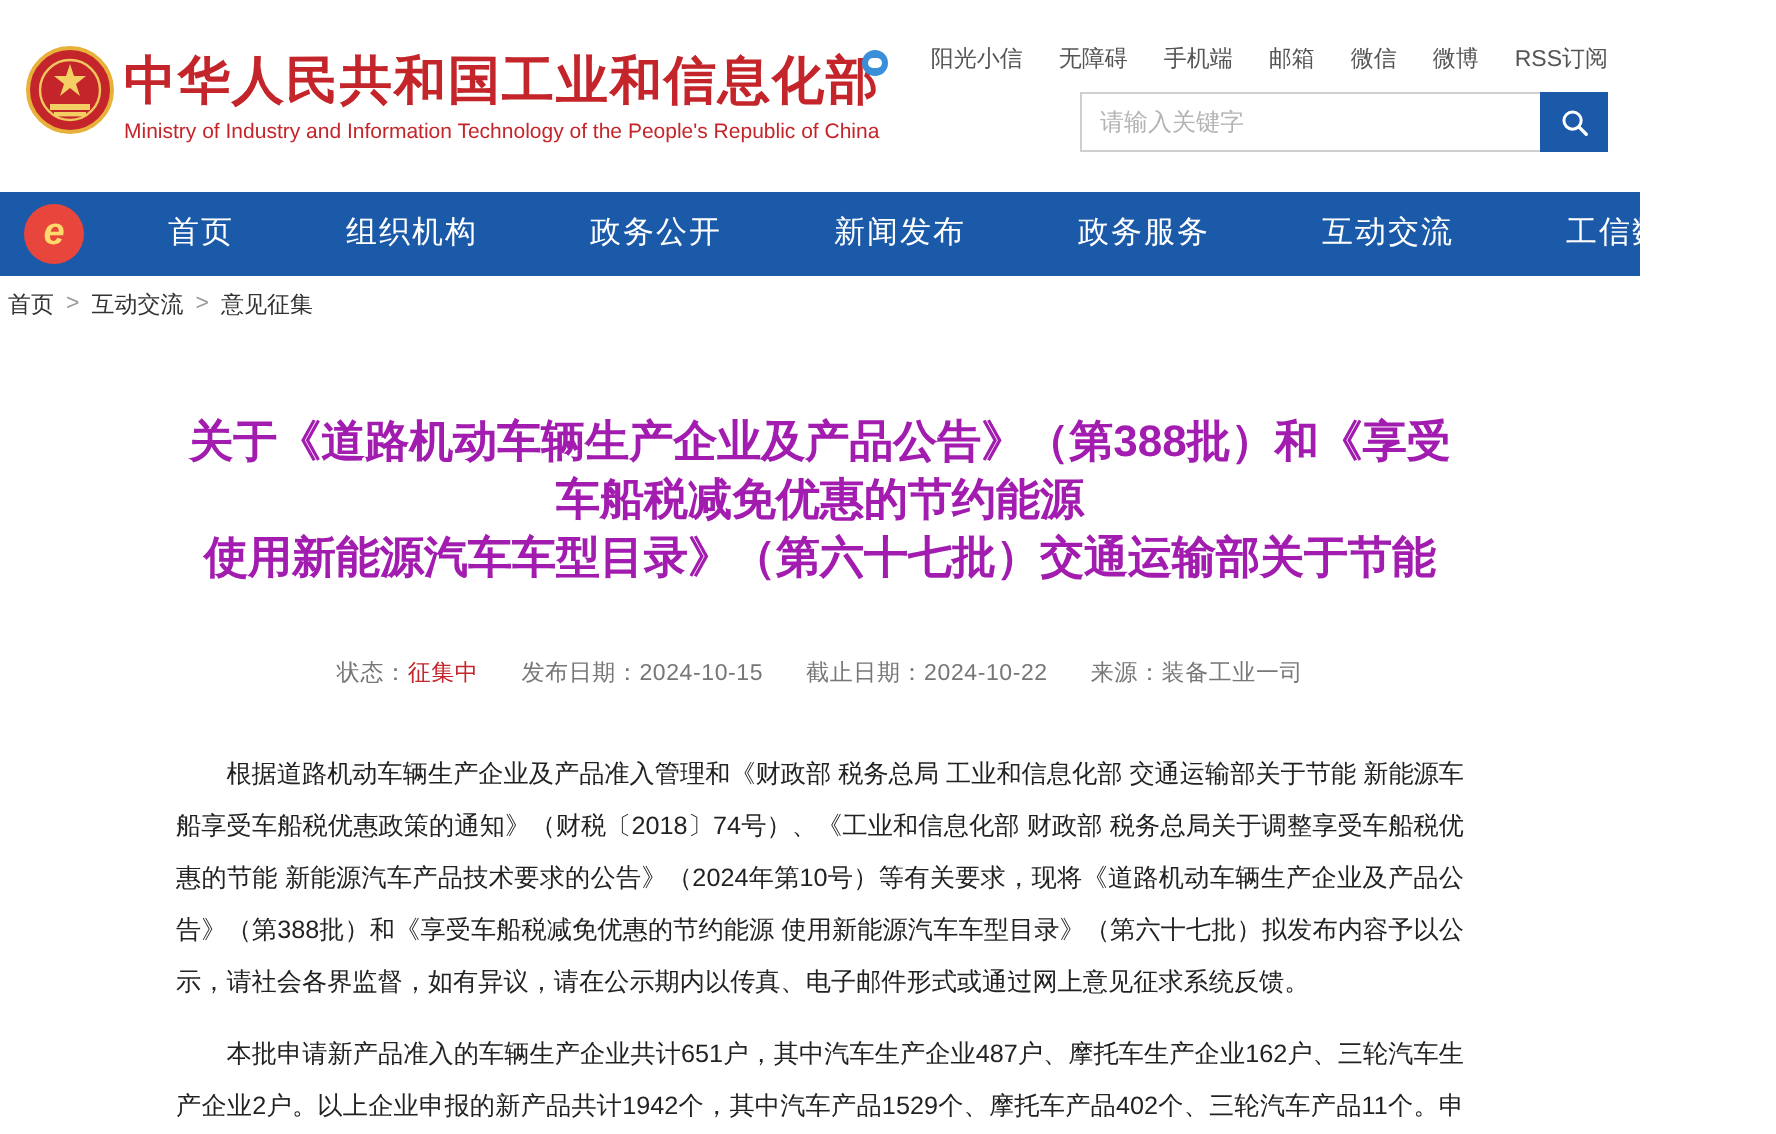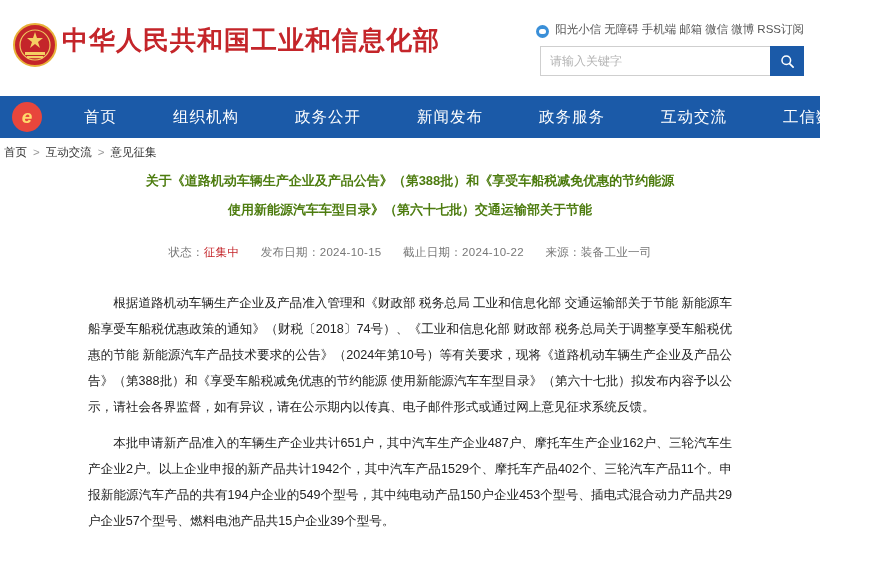--- a/index.html
+++ b/index.html
@@ -44,21 +44,21 @@
     margin-top: 2px;
     white-space: nowrap;
   }
 
   
   .top-links {
     position: absolute;
     right: 16px; top: 22px;
     display: flex;
     align-items: center;
-    gap: 3px;
+    gap: 18px;
     font-size: 11.5px;
     color: #555;
     white-space: nowrap;
   }
   .top-links .link { color: #555; text-decoration: none; }
   .wechat-dot {
     display: inline-block;
     width: 13px; height: 13px;
     border-radius: 50%;
     background: #3a8fd8;
@@ -155,28 +155,29 @@
   }
   .breadcrumb .crumb { color: #333; cursor: pointer; }
   .breadcrumb .sep { margin: 0 6px; color: #999; }
   .breadcrumb .crumb.current { cursor: default; }
 
   
   .article {
     padding: 0 88px;
   }
   .doc-title {
+    margin-top: 40px;
     text-align: center;
-    font-size: 13px;
+    font-size: 22px;
     font-weight: bold;
-    color: #4d7c0f;
+    color: #a21caf;
     line-height: 29px;
   }
   .meta {
-    margin-top: 21px;
+    margin-top: 36px;
     text-align: center;
     font-size: 11.5px;
     color: #777;
     letter-spacing: .3px;
   }
   .meta .seg { margin: 0 9px; }
   .meta .status-val { color: #c4252a; }
 
   .body-text {
     margin-top: 30px;
@@ -202,20 +203,21 @@
         <circle cx="23" cy="23" r="21" fill="#c4252a" stroke="#e8b13a" stroke-width="2"></circle>
         <circle cx="23" cy="23" r="15" fill="none" stroke="#f0c75e" stroke-width="1.2"></circle>
         <polygon points="23,10 25,16 31,16 26,20 28,26 23,22 18,26 20,20 15,16 21,16" fill="#f4cf63"></polygon>
         <rect x="13" y="30" width="20" height="3" fill="#f4cf63"></rect>
         <rect x="15" y="34" width="16" height="2.2" fill="#f4cf63"></rect>
       </svg>
     </div>
 
     <div class="title-block">
       <div class="site-title-cn">中华人民共和国工业和信息化部</div>
+      <div class="site-title-en">Ministry of Industry and Information Technology of the People's Republic of China</div>
     </div>
 
     <div class="top-links">
       <span class="wechat-dot"></span>
       <a class="link link-hl">阳光小信</a>
       <a class="link">无障碍</a>
       <a class="link">手机端</a>
       <a class="link">邮箱</a>
       <a class="link">微信</a>
       <a class="link">微博</a>

